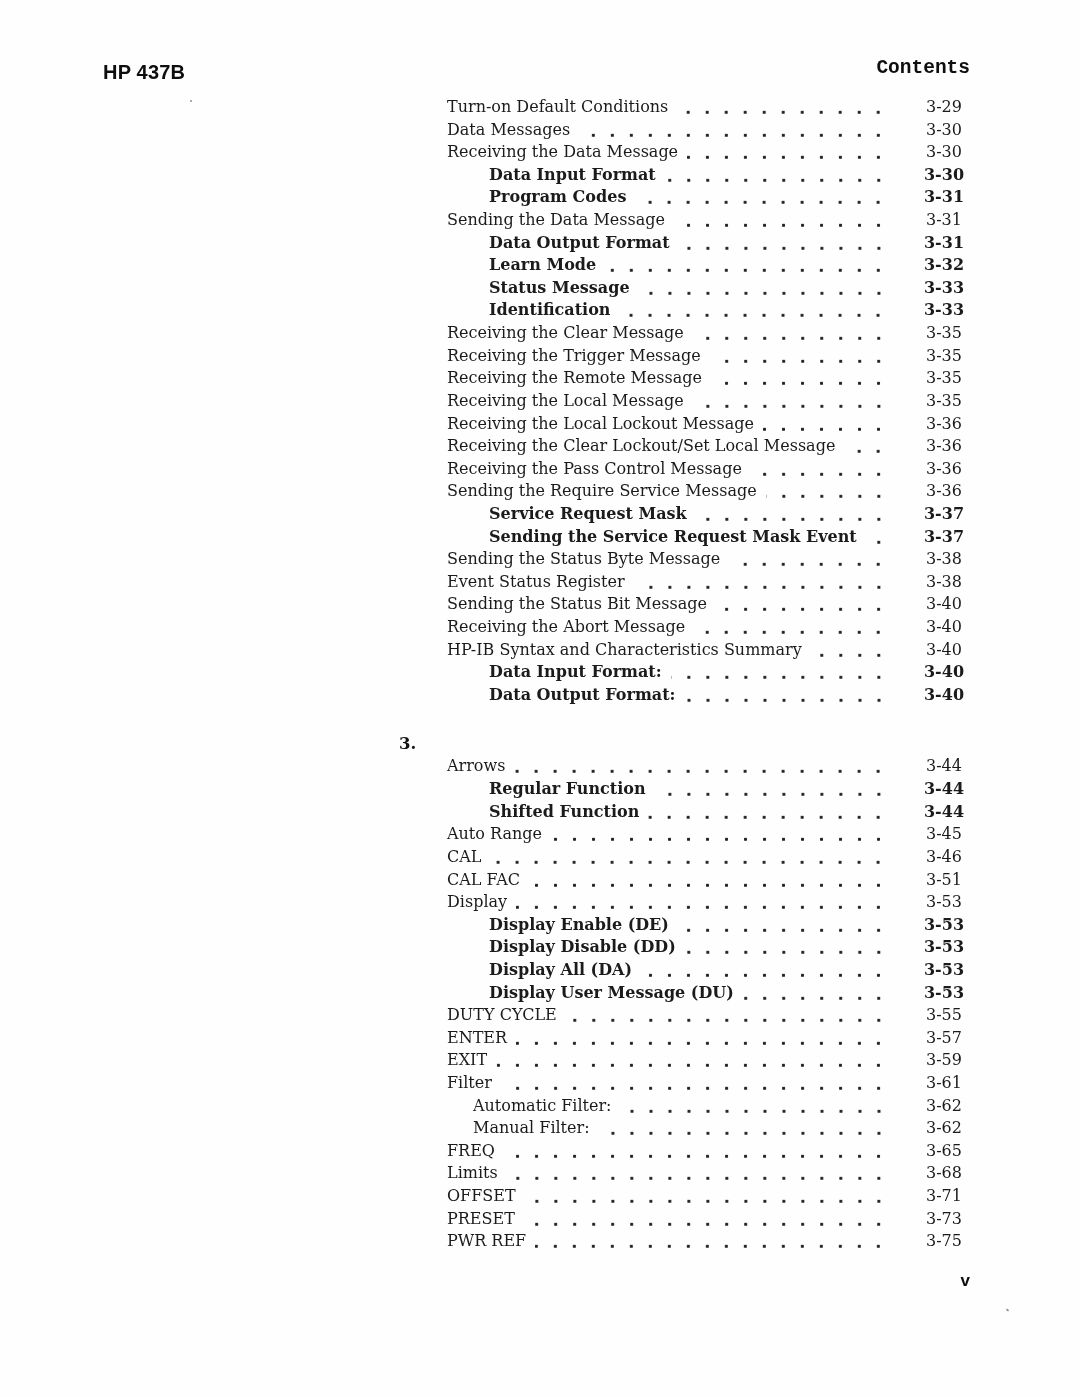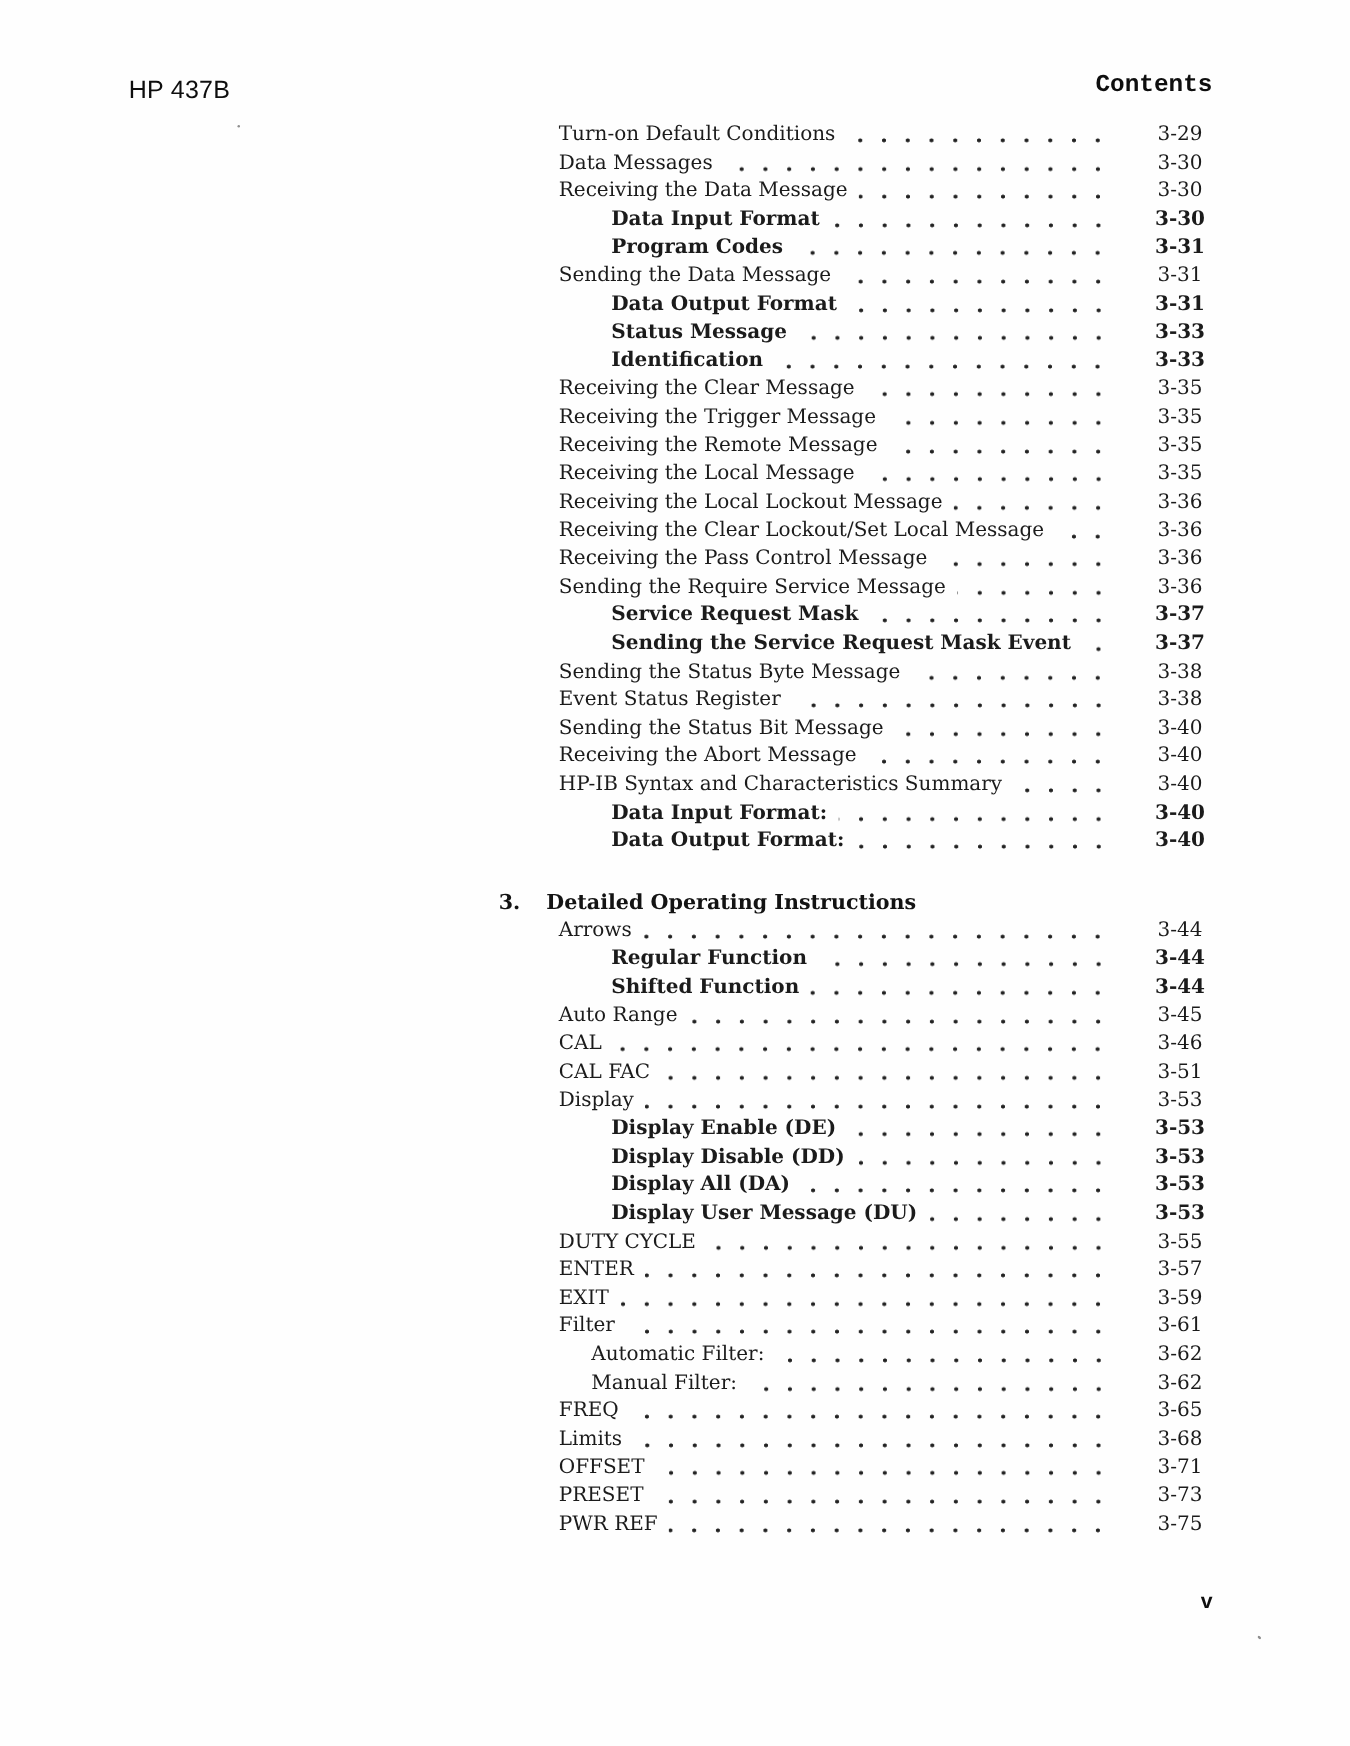--- a/index.html
+++ b/index.html
@@ -8,21 +8,21 @@
     width:1080px; height:1397px;
     background:#fefefe;
     font-family:"DejaVu Serif", serif;
     color:#1b1b1b;
     overflow:hidden;
     margin:0 auto;
   }
   .hdr-left {
     position:absolute; left:103px; top:61px;
     font-family:"Liberation Sans", sans-serif;
-    font-weight:400; font-size:20px; color:#0e0e0e;
+    font-weight:700; font-size:20px; color:#0e0e0e;
     letter-spacing:0.2px;
   }
   .hdr-right {
     position:absolute; right:110px; top:57px;
     font-family:Liberation Mono, monospace;
     font-weight:700; font-size:19.5px; color:#0e0e0e;
   }
   .toc {
     position:absolute; left:399px; top:96px; width:571px;
   }
@@ -101,20 +101,25 @@
         <span class="label">Sending the Data Message</span>
         <span class="leader"></span>
         <span class="pg">3-31</span>
       </div>
       <div class="row i2">
         <span class="label">Data Output Format</span>
         <span class="leader"></span>
         <span class="pg">3-31</span>
       </div>
       <div class="row i2">
+        <span class="label">Learn Mode</span>
+        <span class="leader"></span>
+        <span class="pg">3-32</span>
+      </div>
+      <div class="row i2">
         <span class="label">Status Message</span>
         <span class="leader"></span>
         <span class="pg">3-33</span>
       </div>
       <div class="row i2">
         <span class="label">Identification</span>
         <span class="leader"></span>
         <span class="pg">3-33</span>
       </div>
       <div class="row i0">
@@ -197,21 +202,20 @@
         <span class="leader"></span>
         <span class="pg">3-40</span>
       </div>
       <div class="row i2">
         <span class="label">Data Output Format:</span>
         <span class="leader"></span>
         <span class="pg">3-40</span>
       </div>
       <div class="sec-row">
         <span class="sec-num">3.</span>
-        <span class="sec-title">Detailed Operating Instructions</span>
       </div>
       <div class="row i0">
         <span class="label">Arrows</span>
         <span class="leader"></span>
         <span class="pg">3-44</span>
       </div>
       <div class="row i2">
         <span class="label">Regular Function</span>
         <span class="leader"></span>
         <span class="pg">3-44</span>

